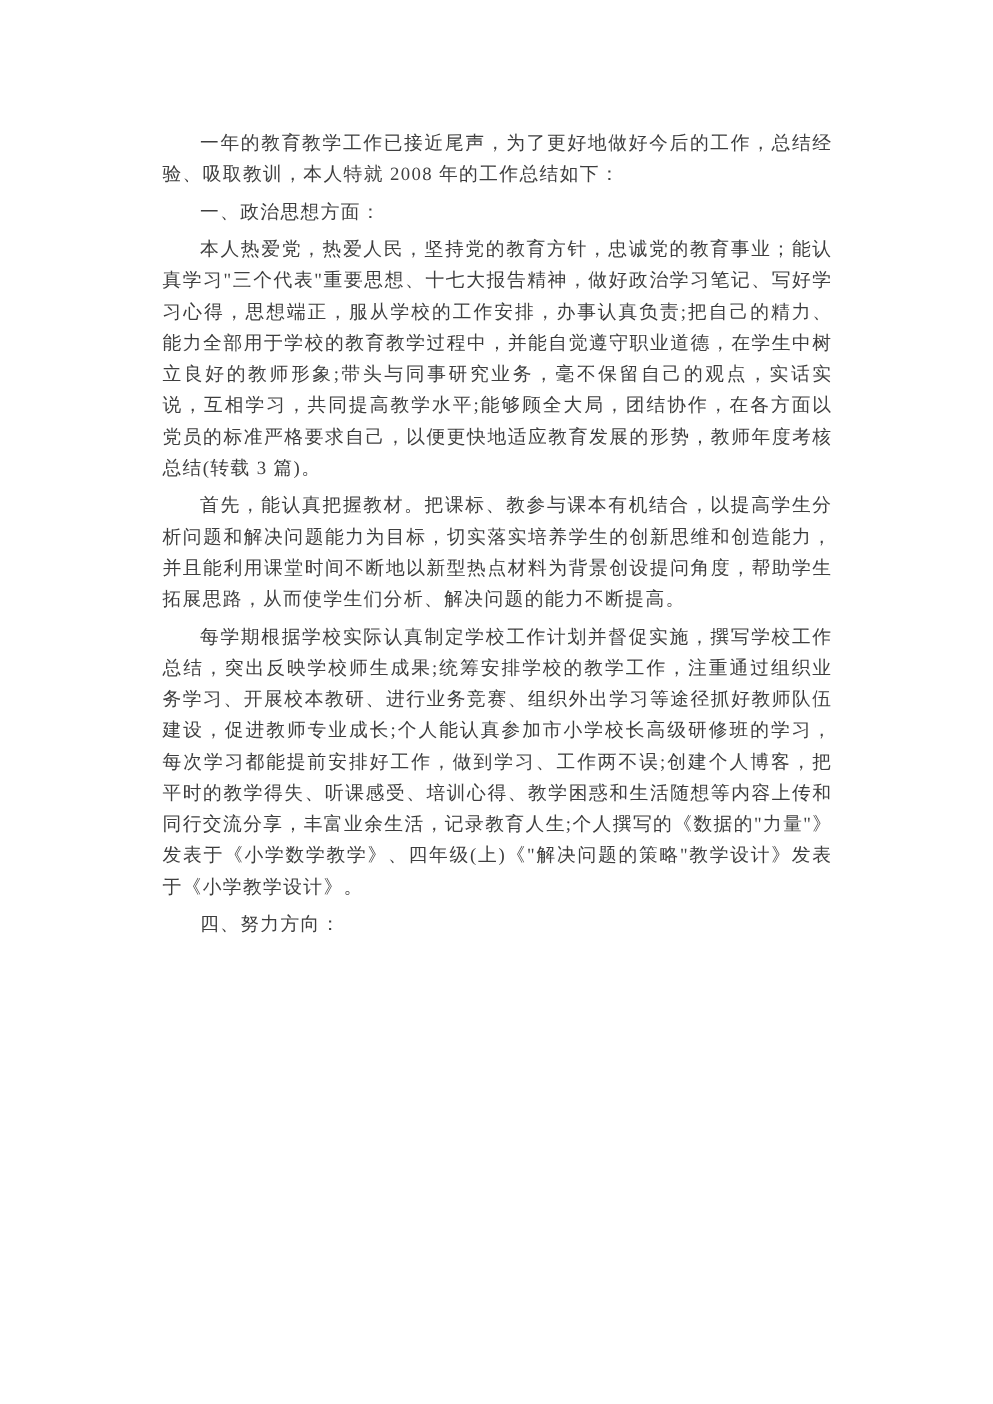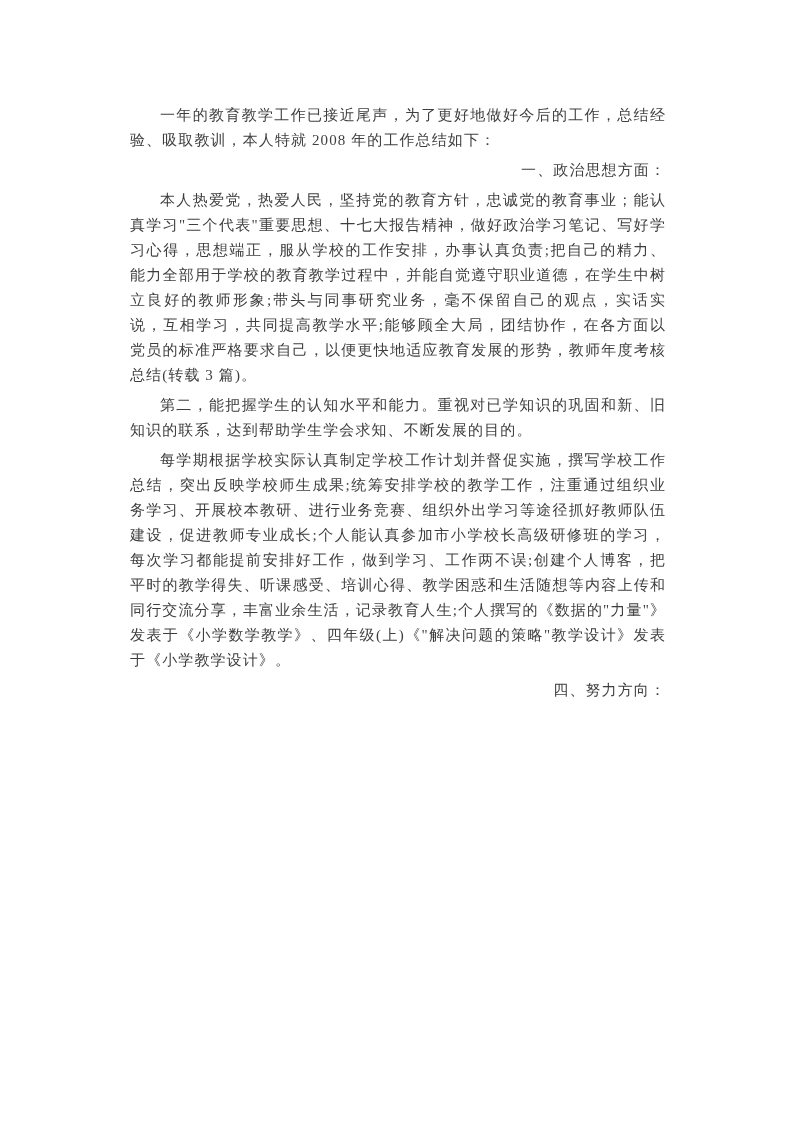--- a/index.html
+++ b/index.html
@@ -33,28 +33,28 @@
     margin: 0 0 5px 0;
     font-size: 15px;
     line-height: 25px;
     letter-spacing: 1.1px;
     color: #3e3e3e;
     text-align: justify;
     text-indent: 2em;
     word-break: break-all;
   }
   .content p.heading {
-    text-align: right;
+    text-align: left;
   }
 </style>
 </head>
 <body>
 
 <div class="page">
   <div class="content">
     <p>一年的教育教学工作已接近尾声，为了更好地做好今后的工作，总结经验、吸取教训，本人特就 2008 年的工作总结如下：</p>
     <p class="heading">一、政治思想方面：</p>
     <p>本人热爱党，热爱人民，坚持党的教育方针，忠诚党的教育事业；能认真学习"三个代表"重要思想、十七大报告精神，做好政治学习笔记、写好学习心得，思想端正，服从学校的工作安排，办事认真负责;把自己的精力、能力全部用于学校的教育教学过程中，并能自觉遵守职业道德，在学生中树立良好的教师形象;带头与同事研究业务，毫不保留自己的观点，实话实说，互相学习，共同提高教学水平;能够顾全大局，团结协作，在各方面以党员的标准严格要求自己，以便更快地适应教育发展的形势，教师年度考核总结(转载 3 篇)。</p>
-    <p>第二，能把握学生的认知水平和能力。重视对已学知识的巩固和新、旧知识的联系，达到帮助学生学会求知、不断发展的目的。</p>
+    <p>首先，能认真把握教材。把课标、教参与课本有机结合，以提高学生分析问题和解决问题能力为目标，切实落实培养学生的创新思维和创造能力，并且能利用课堂时间不断地以新型热点材料为背景创设提问角度，帮助学生拓展思路，从而使学生们分析、解决问题的能力不断提高。</p>
     <p>每学期根据学校实际认真制定学校工作计划并督促实施，撰写学校工作总结，突出反映学校师生成果;统筹安排学校的教学工作，注重通过组织业务学习、开展校本教研、进行业务竞赛、组织外出学习等途径抓好教师队伍建设，促进教师专业成长;个人能认真参加市小学校长高级研修班的学习，每次学习都能提前安排好工作，做到学习、工作两不误;创建个人博客，把平时的教学得失、听课感受、培训心得、教学困惑和生活随想等内容上传和同行交流分享，丰富业余生活，记录教育人生;个人撰写的《数据的"力量"》发表于《小学数学教学》、四年级(上)《"解决问题的策略"教学设计》发表于《小学教学设计》。</p>
     <p class="heading">四、努力方向：</p>
   </div>
 </div>
 
 </body></html>

